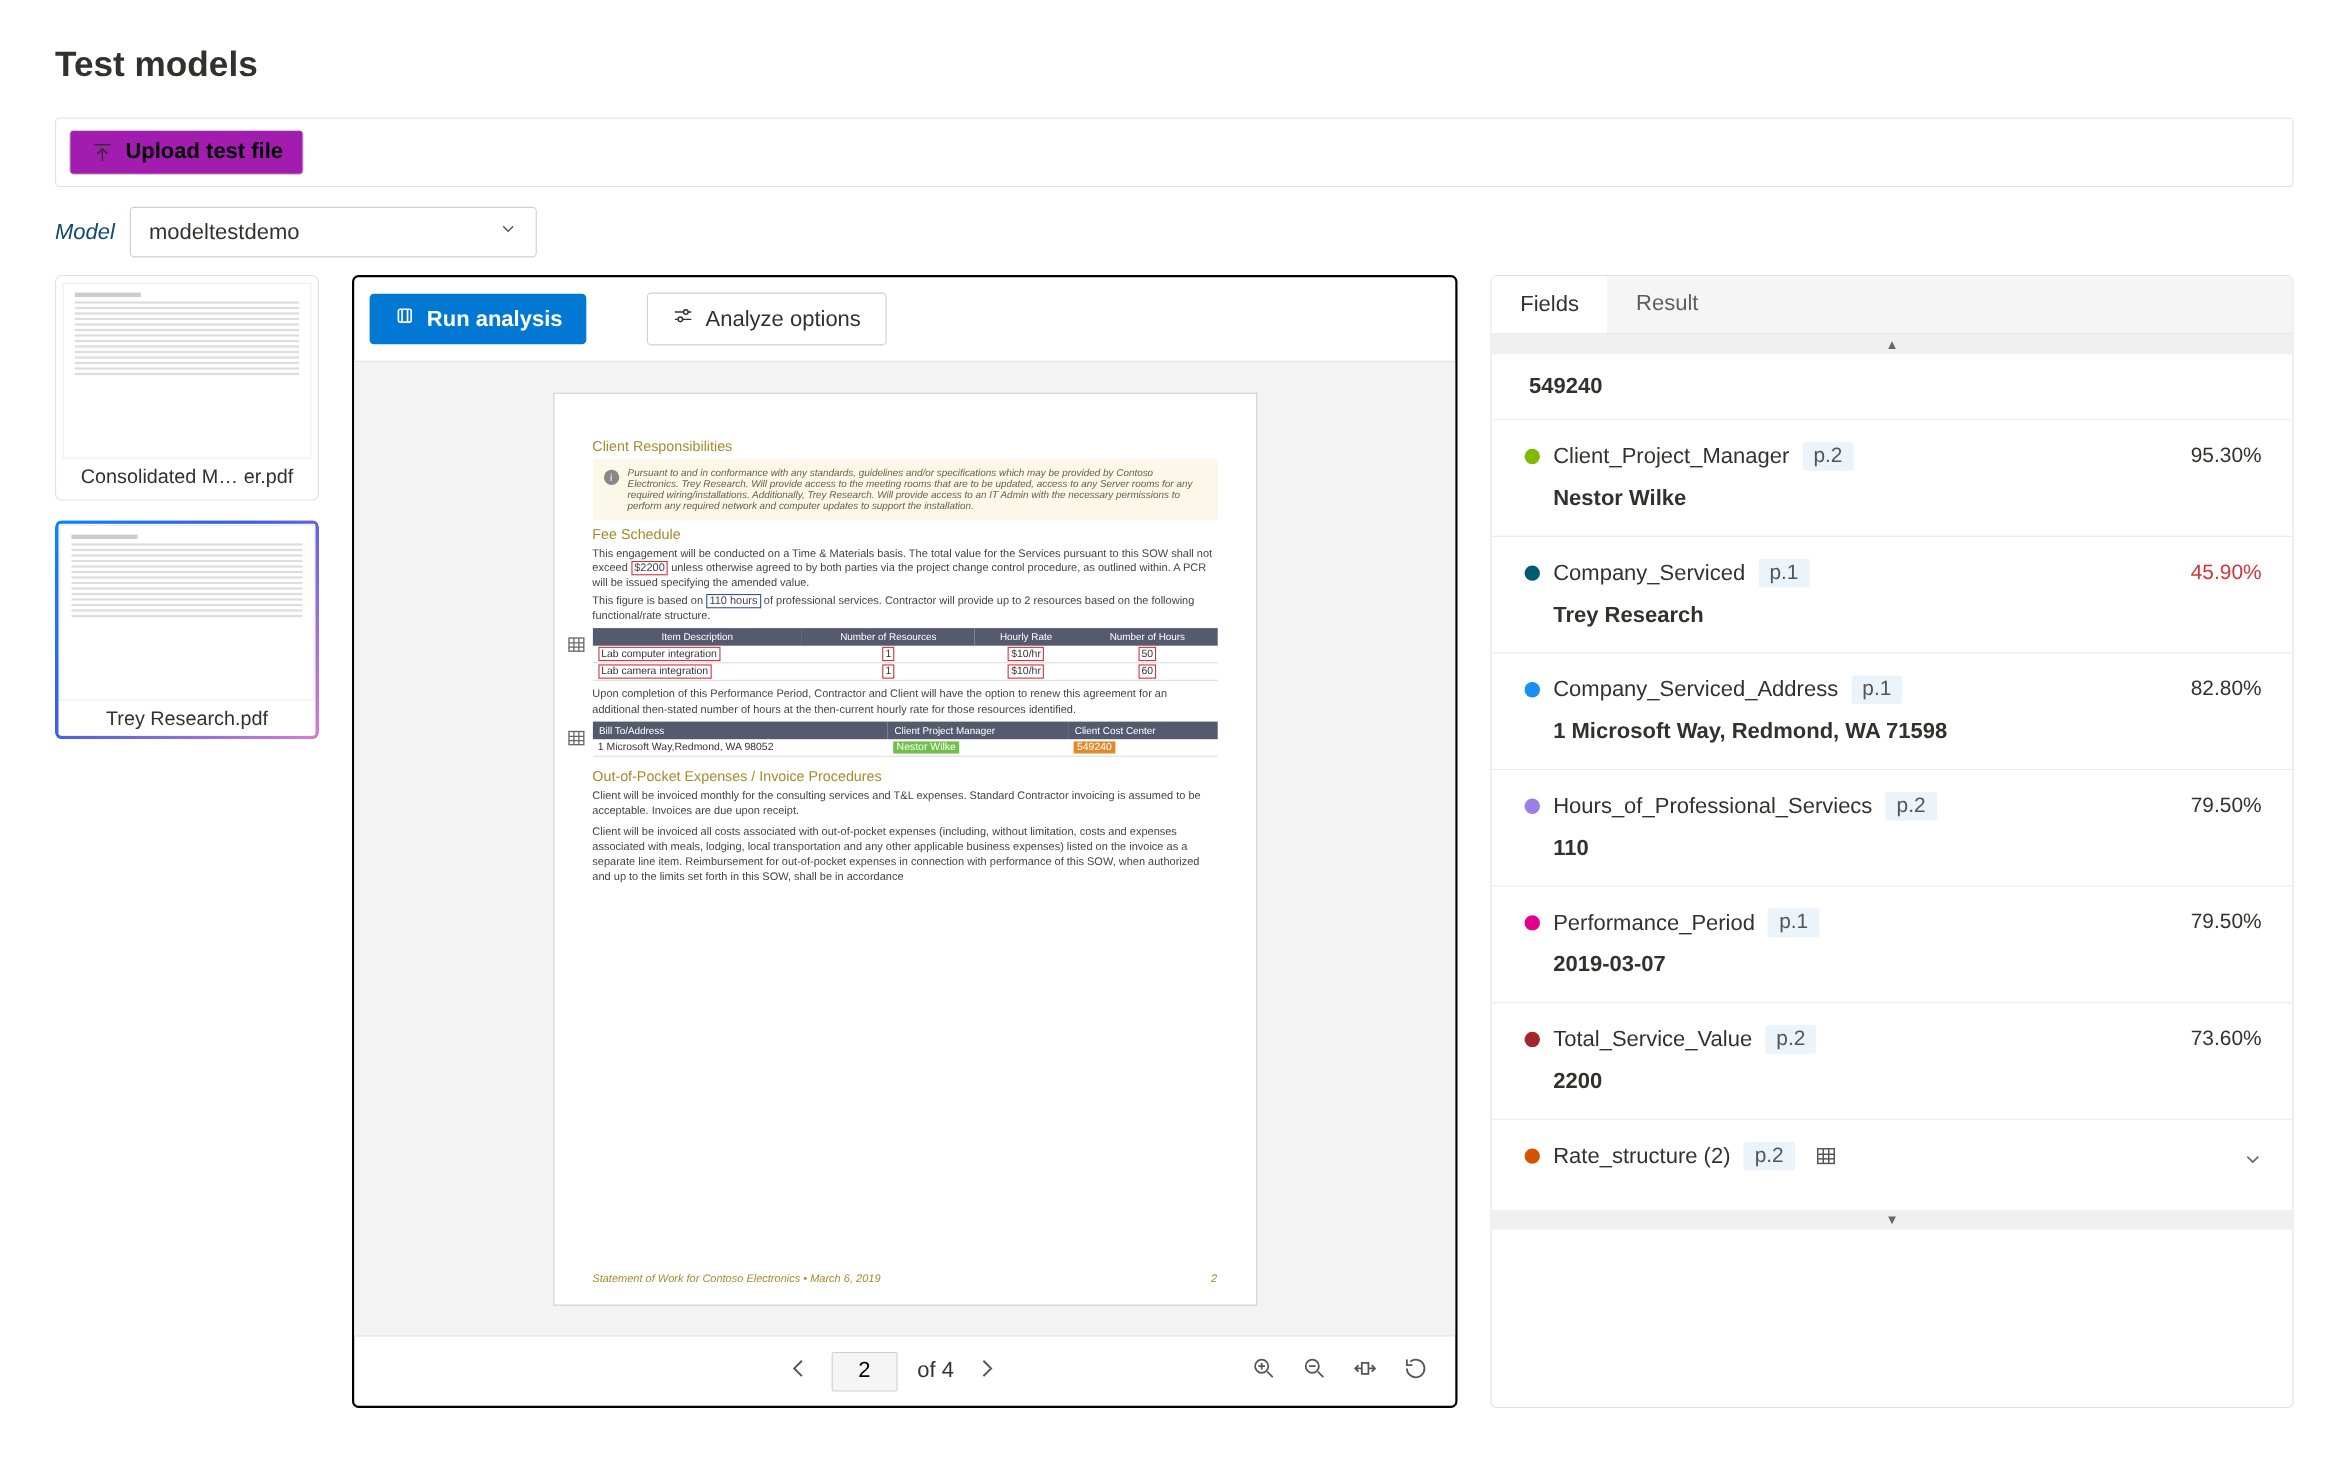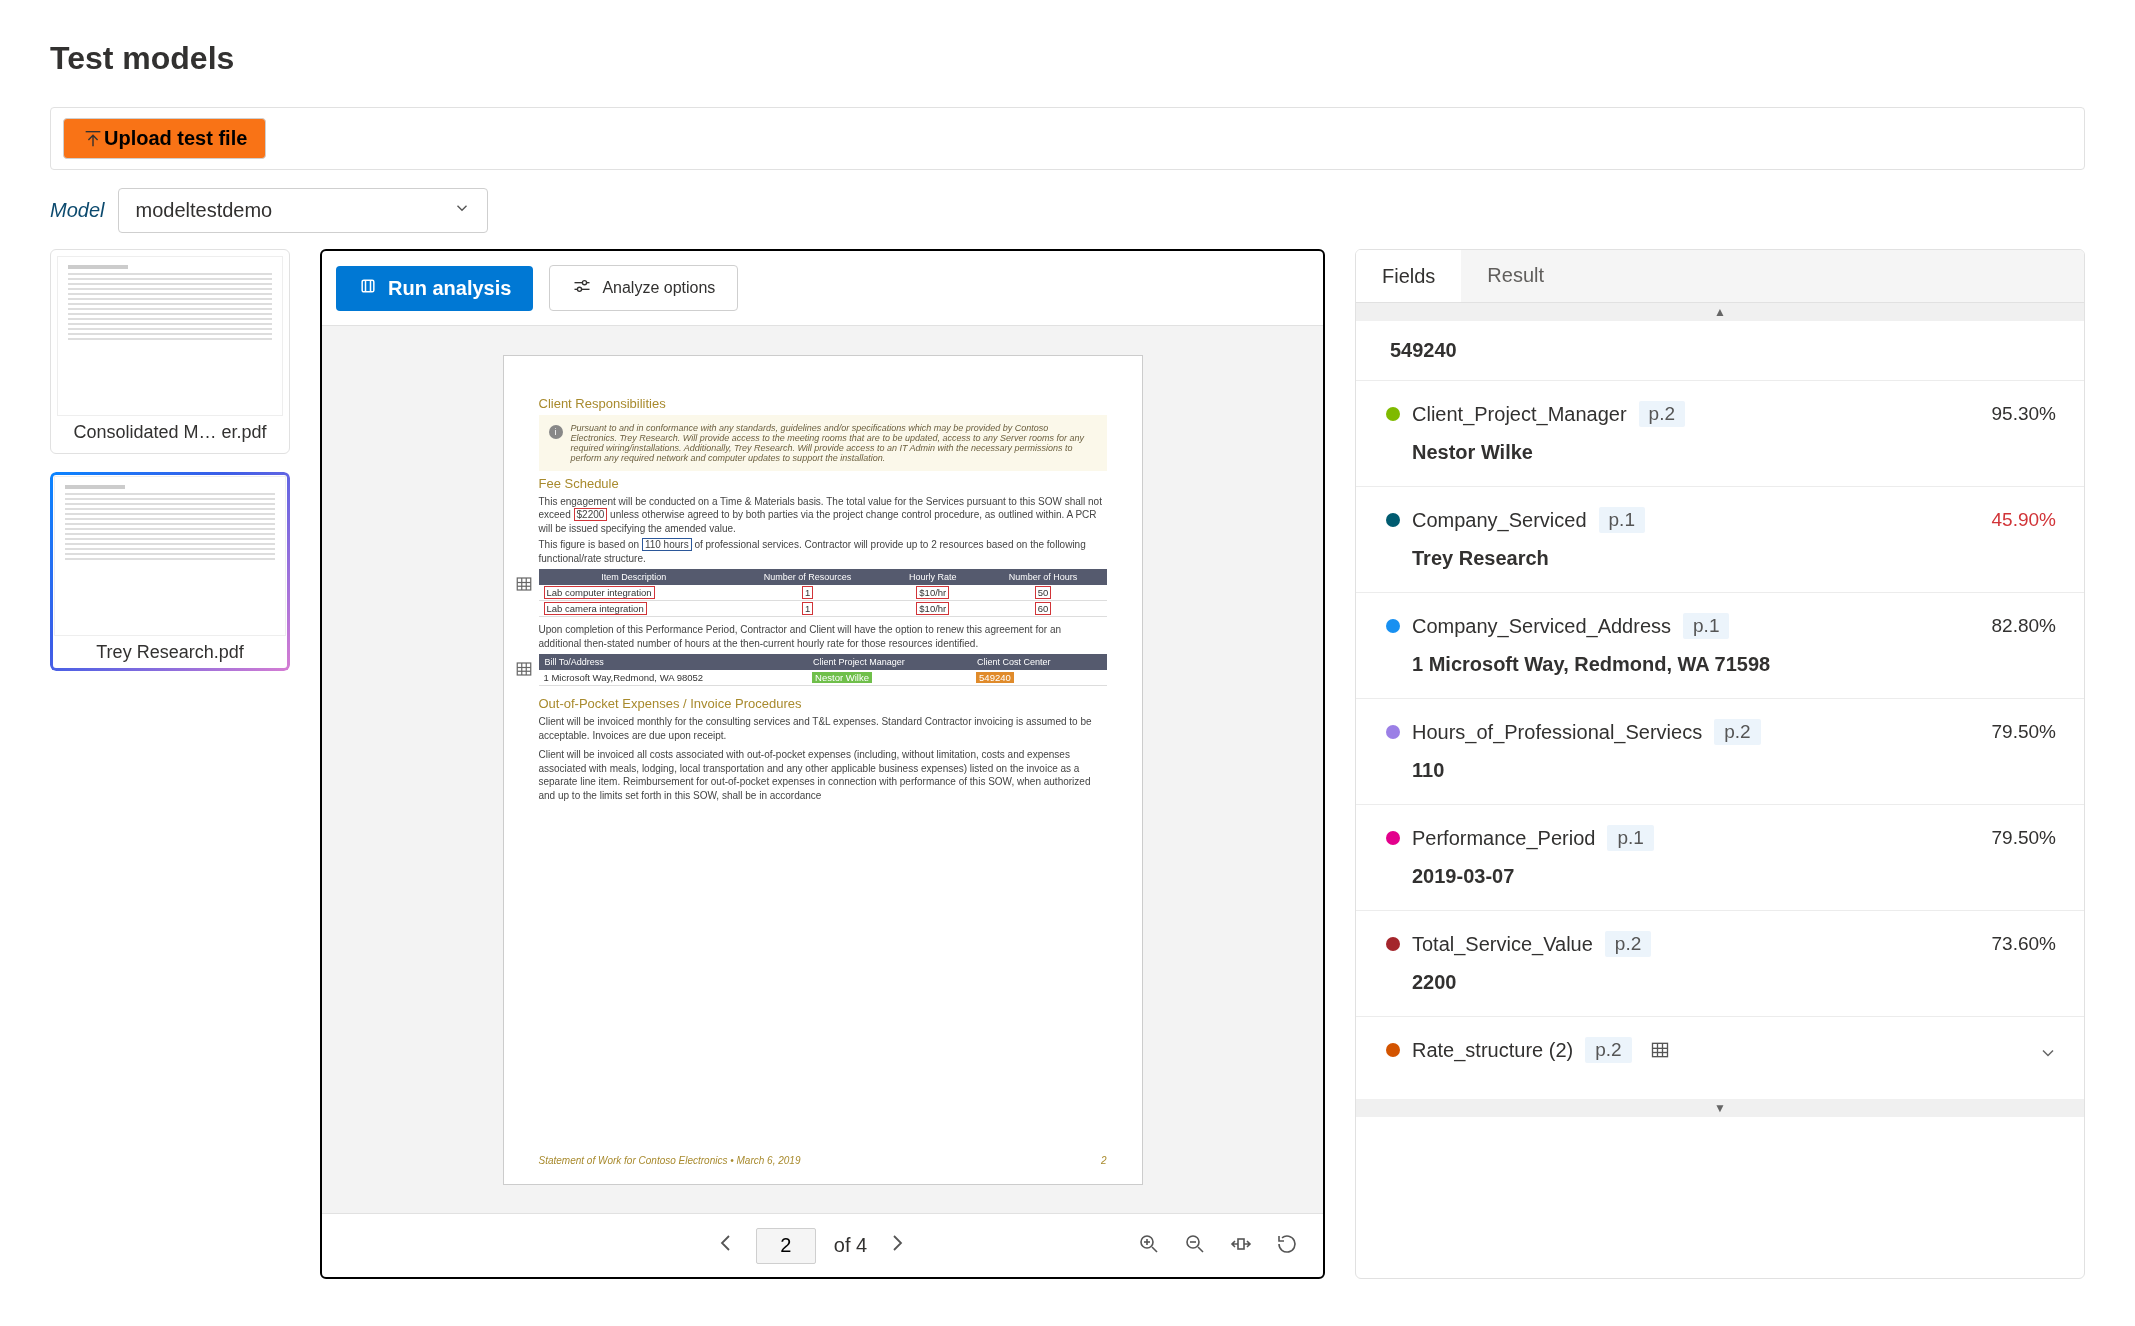--- a/index.html
+++ b/index.html
@@ -2,21 +2,21 @@
 <html><head>
 <meta charset="utf-8">
 <style>
   * { box-sizing: border-box; margin: 0; padding: 0; font-family: "Segoe UI", -apple-system, Arial, sans-serif; }
   body { background:#fff; color:#323130; width:2135px; height:1326px; overflow:hidden; }
   .page { padding: 40px 50px 0 50px; }
   .page-title { font-size: 32px; font-weight: 700; margin-bottom: 30px; }
 
   
   .top-bar { border:1px solid #e1e1e1; border-radius:4px; padding:10px 12px; margin-bottom: 18px; display:flex; }
-  .upload-btn { border:1px solid #cfcfcf; background:#f97316; border-radius:4px; padding:8px 18px; font-size:20px; font-weight:600; display:flex; align-items:center; cursor:pointer; }
+  .upload-btn { border:1px solid #cfcfcf; background:#a21caf; border-radius:4px; padding:8px 18px; font-size:20px; font-weight:600; display:flex; align-items:center; gap:10px; cursor:pointer; }
   .ic { display:inline-flex; width:22px; height:22px; }
 
   
   .model-row { display:flex; align-items:center; gap:14px; margin-bottom:16px; }
   .model-label { font-size:20px; color:#0c4a6e;font-style:italic; }
   .model-select { border:1px solid #cfcfcf; border-radius:4px; padding:10px 16px; width:370px; font-size:20px; display:flex; align-items:center; justify-content:space-between; cursor:pointer; background:#fff; }
 
   
   .main { display:flex; gap:30px; height:1030px; }
   .thumbs { width:240px; display:flex; flex-direction:column; gap:18px; }
@@ -25,21 +25,21 @@
   .thumb.selected::before { content:""; position:absolute; inset:0; border-radius:6px; padding:3px; background:linear-gradient(135deg,#0a84ff 0%,#3b5de7 40%,#d67dd3 100%); -webkit-mask:linear-gradient(#fff 0 0) content-box, linear-gradient(#fff 0 0); -webkit-mask-composite:xor; mask-composite:exclude; pointer-events:none; }
   .thumb-badge { position:absolute; left:14px; top:14px; width:16px; height:16px; border-radius:50%; background:#f0a30a; }
   .thumb-doc { width:100%; height:160px; background:#fff; border:1px solid #eee; margin-bottom:6px; position:relative; overflow:hidden; }
   .thumb-doc .fake-line { height:2px; background:#ddd; margin:3px 10px; }
   .thumb-doc .fake-head { height:4px; width:60px; background:#ccc; margin:8px 10px 4px 10px; }
   .thumb-name { font-size:18px; text-align:center; white-space:nowrap; overflow:hidden; text-overflow:ellipsis; padding:0 6px; }
 
   .viewer { flex:1; border:2px solid #000000; border-radius:6px; display:flex; flex-direction:column; overflow:hidden; }
   .viewer-toolbar { border-bottom:1px solid #e1e1e1; padding:14px; display:flex; gap:16px; align-items:center; }
   .btn-primary { background:#0078d4; color:#fff; border:none; border-radius:4px; padding:10px 22px; font-size:20px; font-weight:600; display:flex; align-items:center; gap:10px; cursor:pointer; }
-  .btn-secondary { background:#fff; color:#323130; border:1px solid #cfcfcf; border-radius:4px; padding:10px 22px; font-size:16px; font-weight:400; display:flex; align-items:center; gap:10px; cursor:pointer; }
+  .btn-secondary { background:#fff; color:#323130; border:1px solid #cfcfcf; border-radius:4px; padding:10px 22px; font-size:20px; font-weight:400; display:flex; align-items:center; gap:10px; cursor:pointer;margin-left:39px; }
   .viewer-canvas { flex:1; background:#f3f3f3; display:flex; align-items:center; justify-content:center; overflow:hidden; }
   .doc-page { width:640px; height:830px; background:#fff; border:1px solid #ccc; padding:30px 35px 20px 35px; font-size:11px; color:#333; position:relative; }
   .doc-page h4 { color:#a88a2d; font-size:13px; font-weight:400; margin:10px 0 4px 0; }
   .doc-page p { color:#444; font-size:10px; line-height:1.35; margin-bottom:3px; }
   .doc-note { background:#fbf8ea; padding:8px 10px; font-size:9px; font-style:italic; color:#6c6040; display:flex; gap:8px; align-items:flex-start; }
   .doc-note .info-ic { width:14px; height:14px; border-radius:50%; background:#888; color:#fff; display:flex; align-items:center; justify-content:center; font-size:9px; font-style:normal; flex-shrink:0; margin-top:2px;}
   .doc-bullets { margin:0 0 6px 50px; font-size:9.5px; font-style:italic; color:#444; }
   .doc-bullets li { list-style:none; position:relative; padding:1px 0 1px 14px; }
   .doc-bullets li::before { content:""; position:absolute; left:0; top:6px; width:4px; height:4px; background:#a88a2d; }
   .doc-table { width:100%; border-collapse:collapse; font-size:9.5px; margin:4px 0; }

